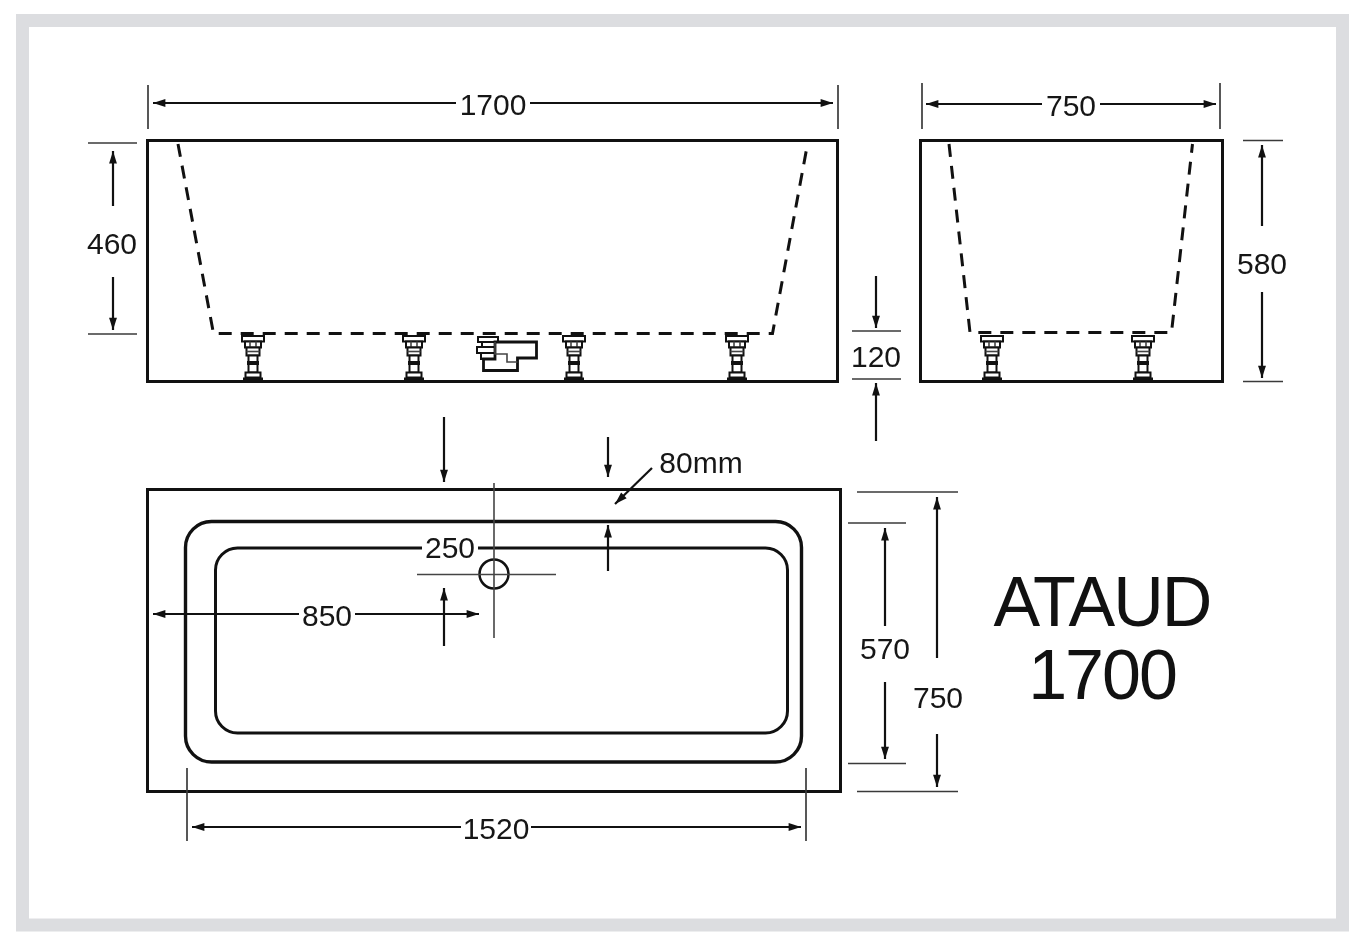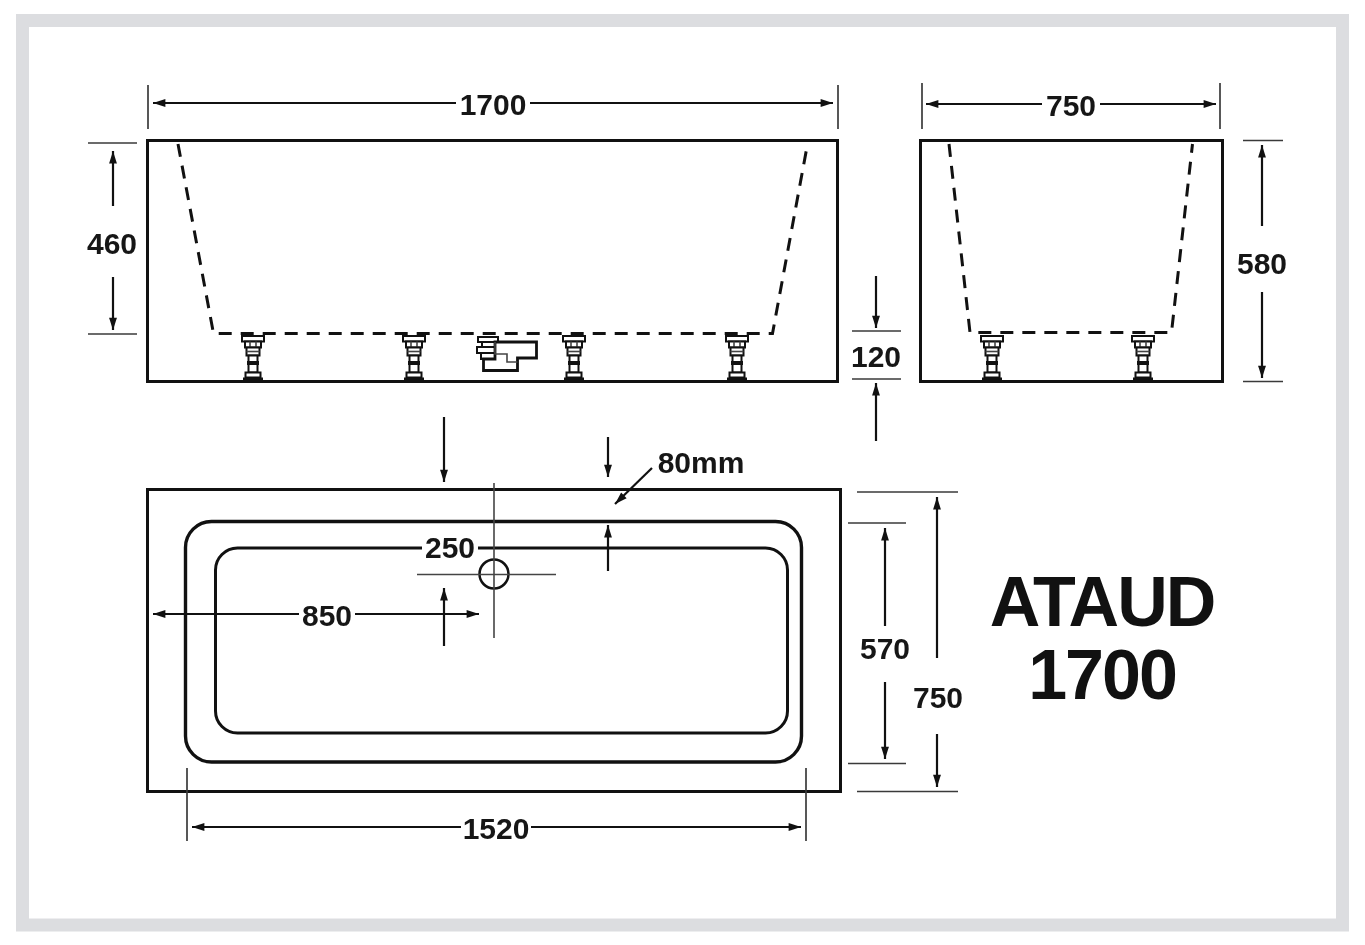--- a/index.html
+++ b/index.html
@@ -3,21 +3,20 @@
 <meta charset="utf-8">
 <style>
   html, body { margin: 0; padding: 0; background: #ffffff; }
   #stage {
     position: relative;
     width: 1365px;
     height: 945px;
     background: #ffffff;
     font-family: "Liberation Sans", sans-serif;
     overflow: hidden;
-    font-weight: bold;
   }
   svg { display: block; }
   .outline  { fill: none; stroke: #111; stroke-width: 3; }
   .outline-thick { fill: none; stroke: #111; stroke-width: 3.4; }
   .dashedln { fill: none; stroke: #111; stroke-width: 3; stroke-dasharray: 13 9; }
   .dimline  { fill: none; stroke: #111; stroke-width: 2.2; }
   .tick     { fill: none; stroke: #3a3a3a; stroke-width: 1.7; }
   .thin     { fill: none; stroke: #444; stroke-width: 1.6; }
   .glyph    { fill: #ffffff; stroke: #111; stroke-width: 2; }
   .glyph-heavy { fill: #ffffff; stroke: #111; stroke-width: 2.8; }

